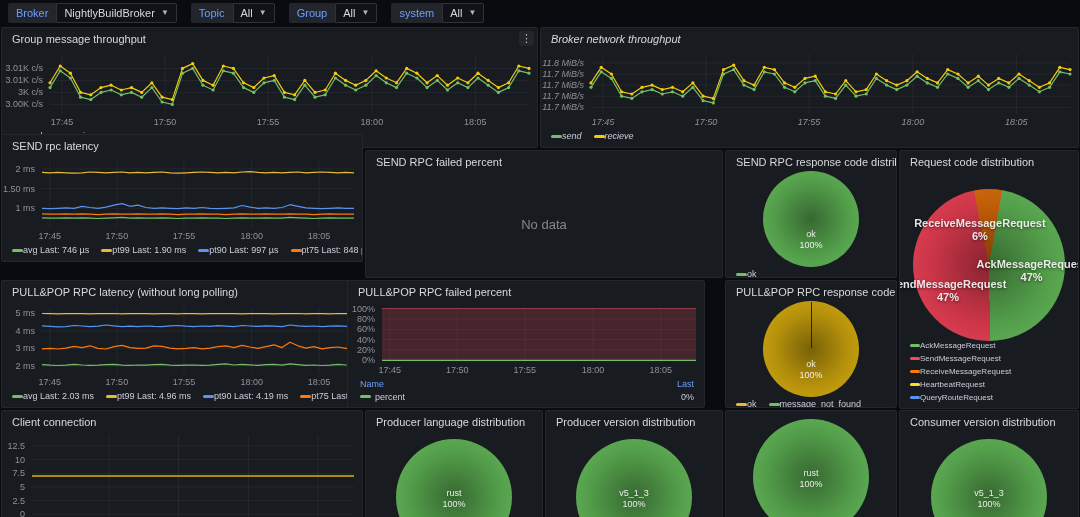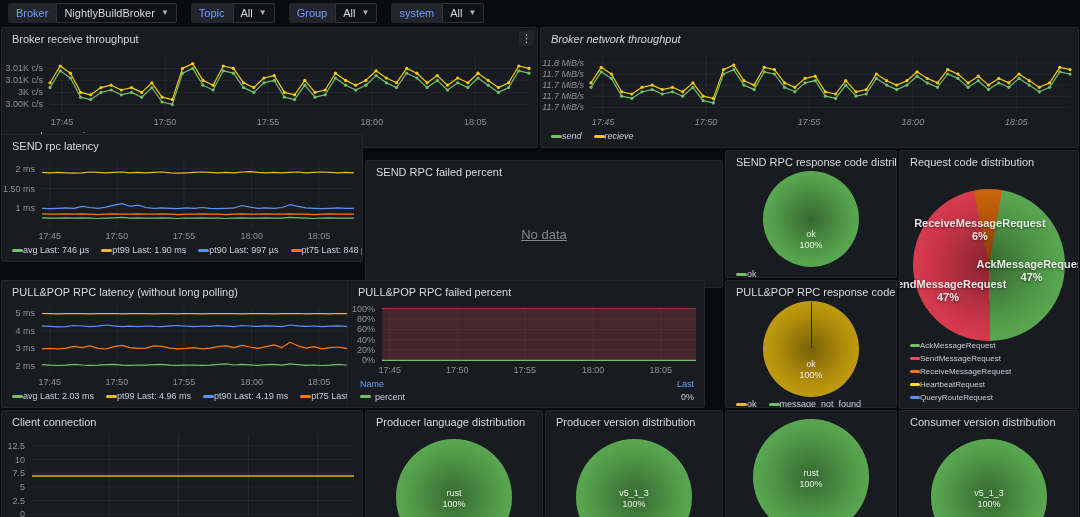--- a/index.html
+++ b/index.html
@@ -34,21 +34,21 @@
   .legend.wrap .sw{width:10px;}
   
   .tlegend{flex:none;font-size:9px;padding:0 10px 4px 12px;}
   .trow{display:flex;justify-content:space-between;align-items:center;height:13px;}
   .thead span{color:#6e9fff;font-weight:500;}
   .tname{display:flex;align-items:center;gap:4px;}
   .sw-green{display:inline-block;width:11px;height:3px;border-radius:2px;background:#73bf69;}
   .tval{color:#ccccdc;}
   
   .nodata{flex:1;display:flex;align-items:center;justify-content:center;
-          color:rgba(204,204,220,0.6);font-size:13px;text-decoration:underline;}
+          color:rgba(204,204,220,0.6);font-size:13px;}
   
   .pie-holder{flex:none;display:flex;justify-content:center;}
   .pie{position:relative;border-radius:50%;}
   .pie-label{position:absolute;transform:translate(-50%,-50%);text-align:center;
              color:rgba(255,255,255,0.88);line-height:1.2;white-space:nowrap;}
   .pie-label.bold{font-weight:700;text-shadow:0 1px 3px rgba(0,0,0,0.55);}
   .sliver{position:absolute;left:50%;top:1px;width:1px;height:48%;background:rgba(24,27,31,0.9);}
 </style>
 </head>
 <body>
@@ -80,21 +80,21 @@
     <div class="var-group">
       <span class="var-label">system</span>
       <span class="var-value">
         <span>All</span>
         <span class="caret">▼</span>
       </span>
     </div>
   </div>
 
   <div class="panel" style="left:1px;top:27px;width:537px;height:121px;">
-    <div class="panel-title">Broker receive throughput</div>
+    <div class="panel-title">Group message throughput</div>
     <div class="kebab">⋮</div>
     <div class="chart">
         <svg width="535" height="81">
           <line x1="48" x2="527" y1="56.4" y2="56.4" stroke="rgba(204,204,220,0.07)"></line>
           <text x="41" y="59.4" text-anchor="end" fill="rgba(204,204,220,0.65)" font-size="9">3.00K c/s</text>
           <line x1="48" x2="527" y1="44.4" y2="44.4" stroke="rgba(204,204,220,0.07)"></line>
           <text x="41" y="47.4" text-anchor="end" fill="rgba(204,204,220,0.65)" font-size="9">3K c/s</text>
           <line x1="48" x2="527" y1="32.4" y2="32.4" stroke="rgba(204,204,220,0.07)"></line>
           <text x="41" y="35.4" text-anchor="end" fill="rgba(204,204,220,0.65)" font-size="9">3.01K c/s</text>
           <line x1="48" x2="527" y1="20.4" y2="20.4" stroke="rgba(204,204,220,0.07)"></line>
@@ -396,21 +396,21 @@
           <i class="sw" style="background: rgb(87, 148, 242);"></i>
           <span>pt90 Last: 997 µs</span>
         </span>
         <span class="li">
           <i class="sw" style="background: rgb(255, 120, 10);"></i>
           <span>pt75 Last: 848 µs</span>
         </span>
       </div>
   </div>
 
-  <div class="panel" style="left:365px;top:150px;width:358px;height:128px;margin-top:10px;">
+  <div class="panel" style="left:365px;top:150px;width:358px;height:128px;">
     <div class="panel-title">SEND RPC failed percent</div>
     <div class="nodata">No data</div>
   </div>
 
   <div class="panel" style="left:725px;top:150px;width:172px;height:128px;">
     <div class="panel-title">SEND RPC response code distribution</div>
     <div class="panel-body">
       <div class="pie-holder chart">
           <div class="pie" style="height: 96px; width: 96px; margin-top: 0px; background: radial-gradient(circle, rgba(0, 0, 0, 0.42) 0%, rgba(0, 0, 0, 0.12) 55%, rgba(255, 255, 255, 0.05) 98%), conic-gradient(rgb(94, 179, 84) 0deg, rgb(94, 179, 84) 360deg);">
             <div class="pie-label" style="left: 50%; top: 72%; font-size: 9px;">

